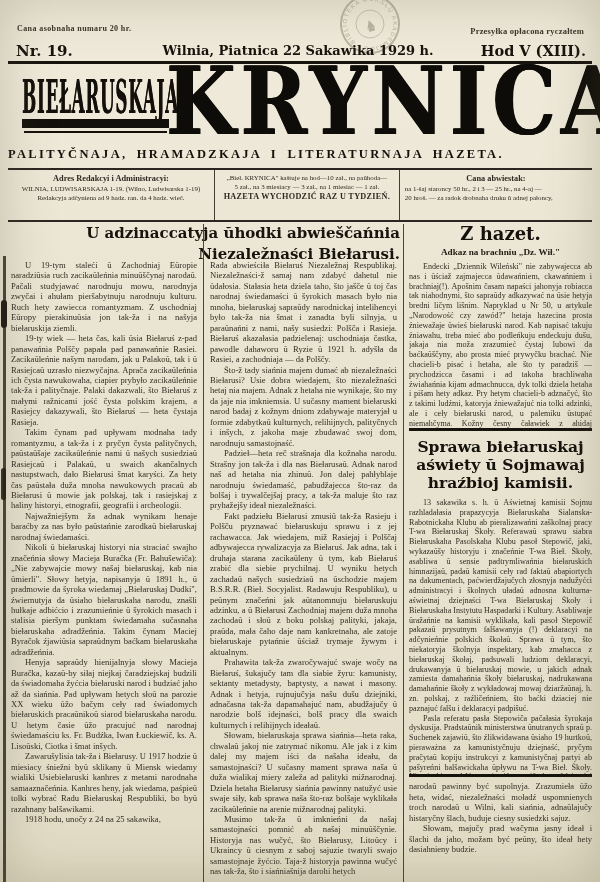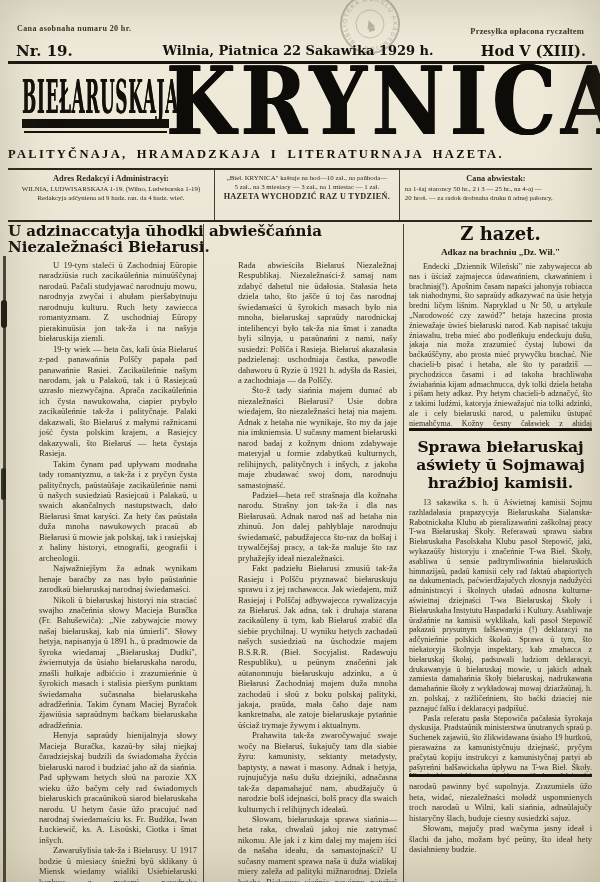--- a/index.html
+++ b/index.html
@@ -65,30 +65,30 @@
   .infocell .ln  { font-size:6.9px; line-height:9.2px; }
   .infocell .ln-bold { font-weight:bold; font-size:8.2px; line-height:12px; letter-spacing:.3px; }
   .cell-ads .ln { text-align:left; }
 
   
   .main { position:absolute; left:8px; right:8px; top:222px; bottom:0; }
   .vline { position:absolute; top:2px; bottom:0; width:1px; background:#4a4436; }
   .v1 { left:195px; } .v2 { left:395px; }
 
   .headline-main {
-    position:absolute; left:0; top:1px; width:392px; text-align:left;
-    font-family:"DejaVu Serif", serif; font-weight:bold; font-size:15px; line-height:16px; color:#17130d;
+    position:absolute; left:0; top:1px; width:392px; text-align:right;
+    font-family:"DejaVu Serif", serif; font-weight:bold; font-size:15px; line-height:21px; color:#17130d;
   }
   .colbody { position:absolute; top:38px; bottom:0; overflow:hidden; }
   .col1 { left:3px;  width:186px; }
   .col2 { left:202px; width:187px; }
   .colbody p, .gz-body p, .edu-body p, .cont-block p {
     margin:0; text-indent:14px; text-align:justify; color:#332d23;
   }
-  .colbody p { font-size:8.6px; line-height:10.45px;margin-left:28px; }
+  .colbody p { font-size:8.6px; line-height:10.45px; }
   p.noindent { text-indent:0; }
 
   .col3zone { position:absolute; left:401px; width:183px; top:0; bottom:0; display:flex; flex-direction:column; }
   .gz-block { height:206px; overflow:hidden; }
   .gz-headline { font-family:"DejaVu Serif", serif; font-weight:bold; font-size:18px; line-height:20px; text-align:center; margin:2px 0 3px; color:#15110c; }
   .gz-subhead  { font-weight:bold; font-size:9.2px; line-height:11px; text-align:center; margin:0 0 4px; color:#201b13; }
   .gz-body p   { font-size:8.1px; line-height:9.8px; }
   .rule-thick  { height:3px; background:#17140e; flex:none; }
   .edu-block { height:339px; overflow:hidden; margin-top:4px; }
   .edu-headline { font-family:"DejaVu Serif", serif; font-weight:bold; font-size:15.5px; line-height:18px; text-align:center; margin:3px 2px 6px; color:#15110c; }

